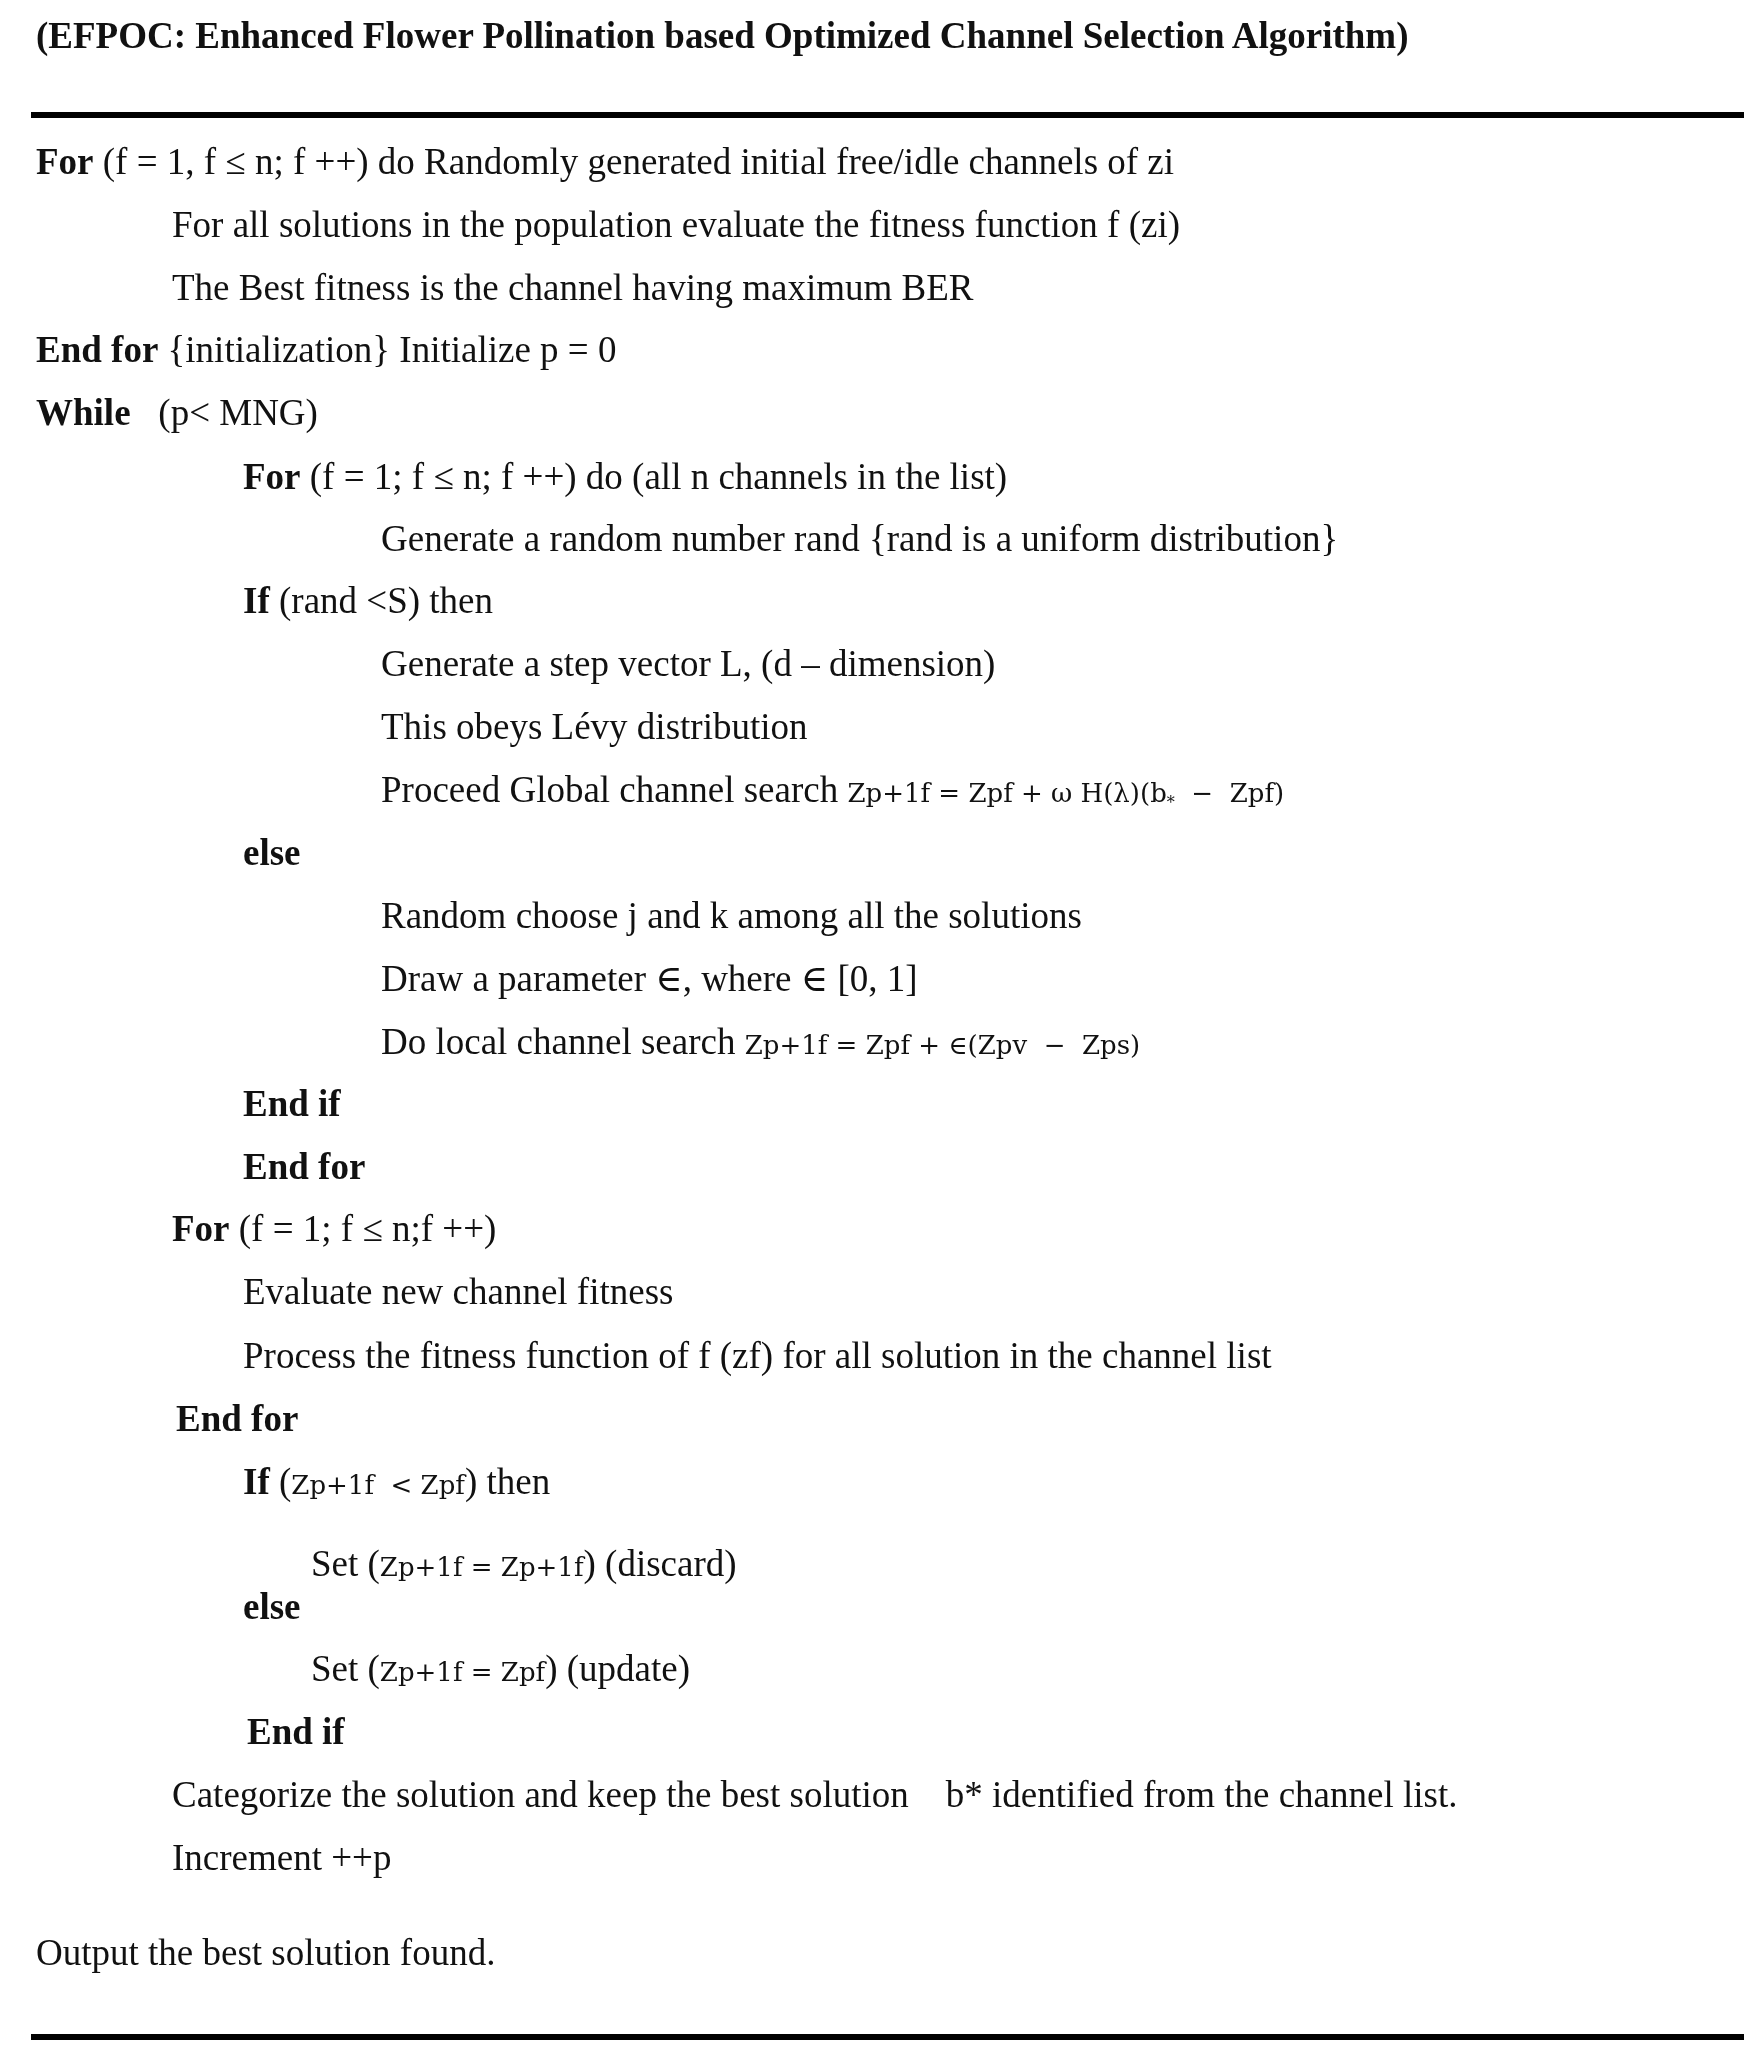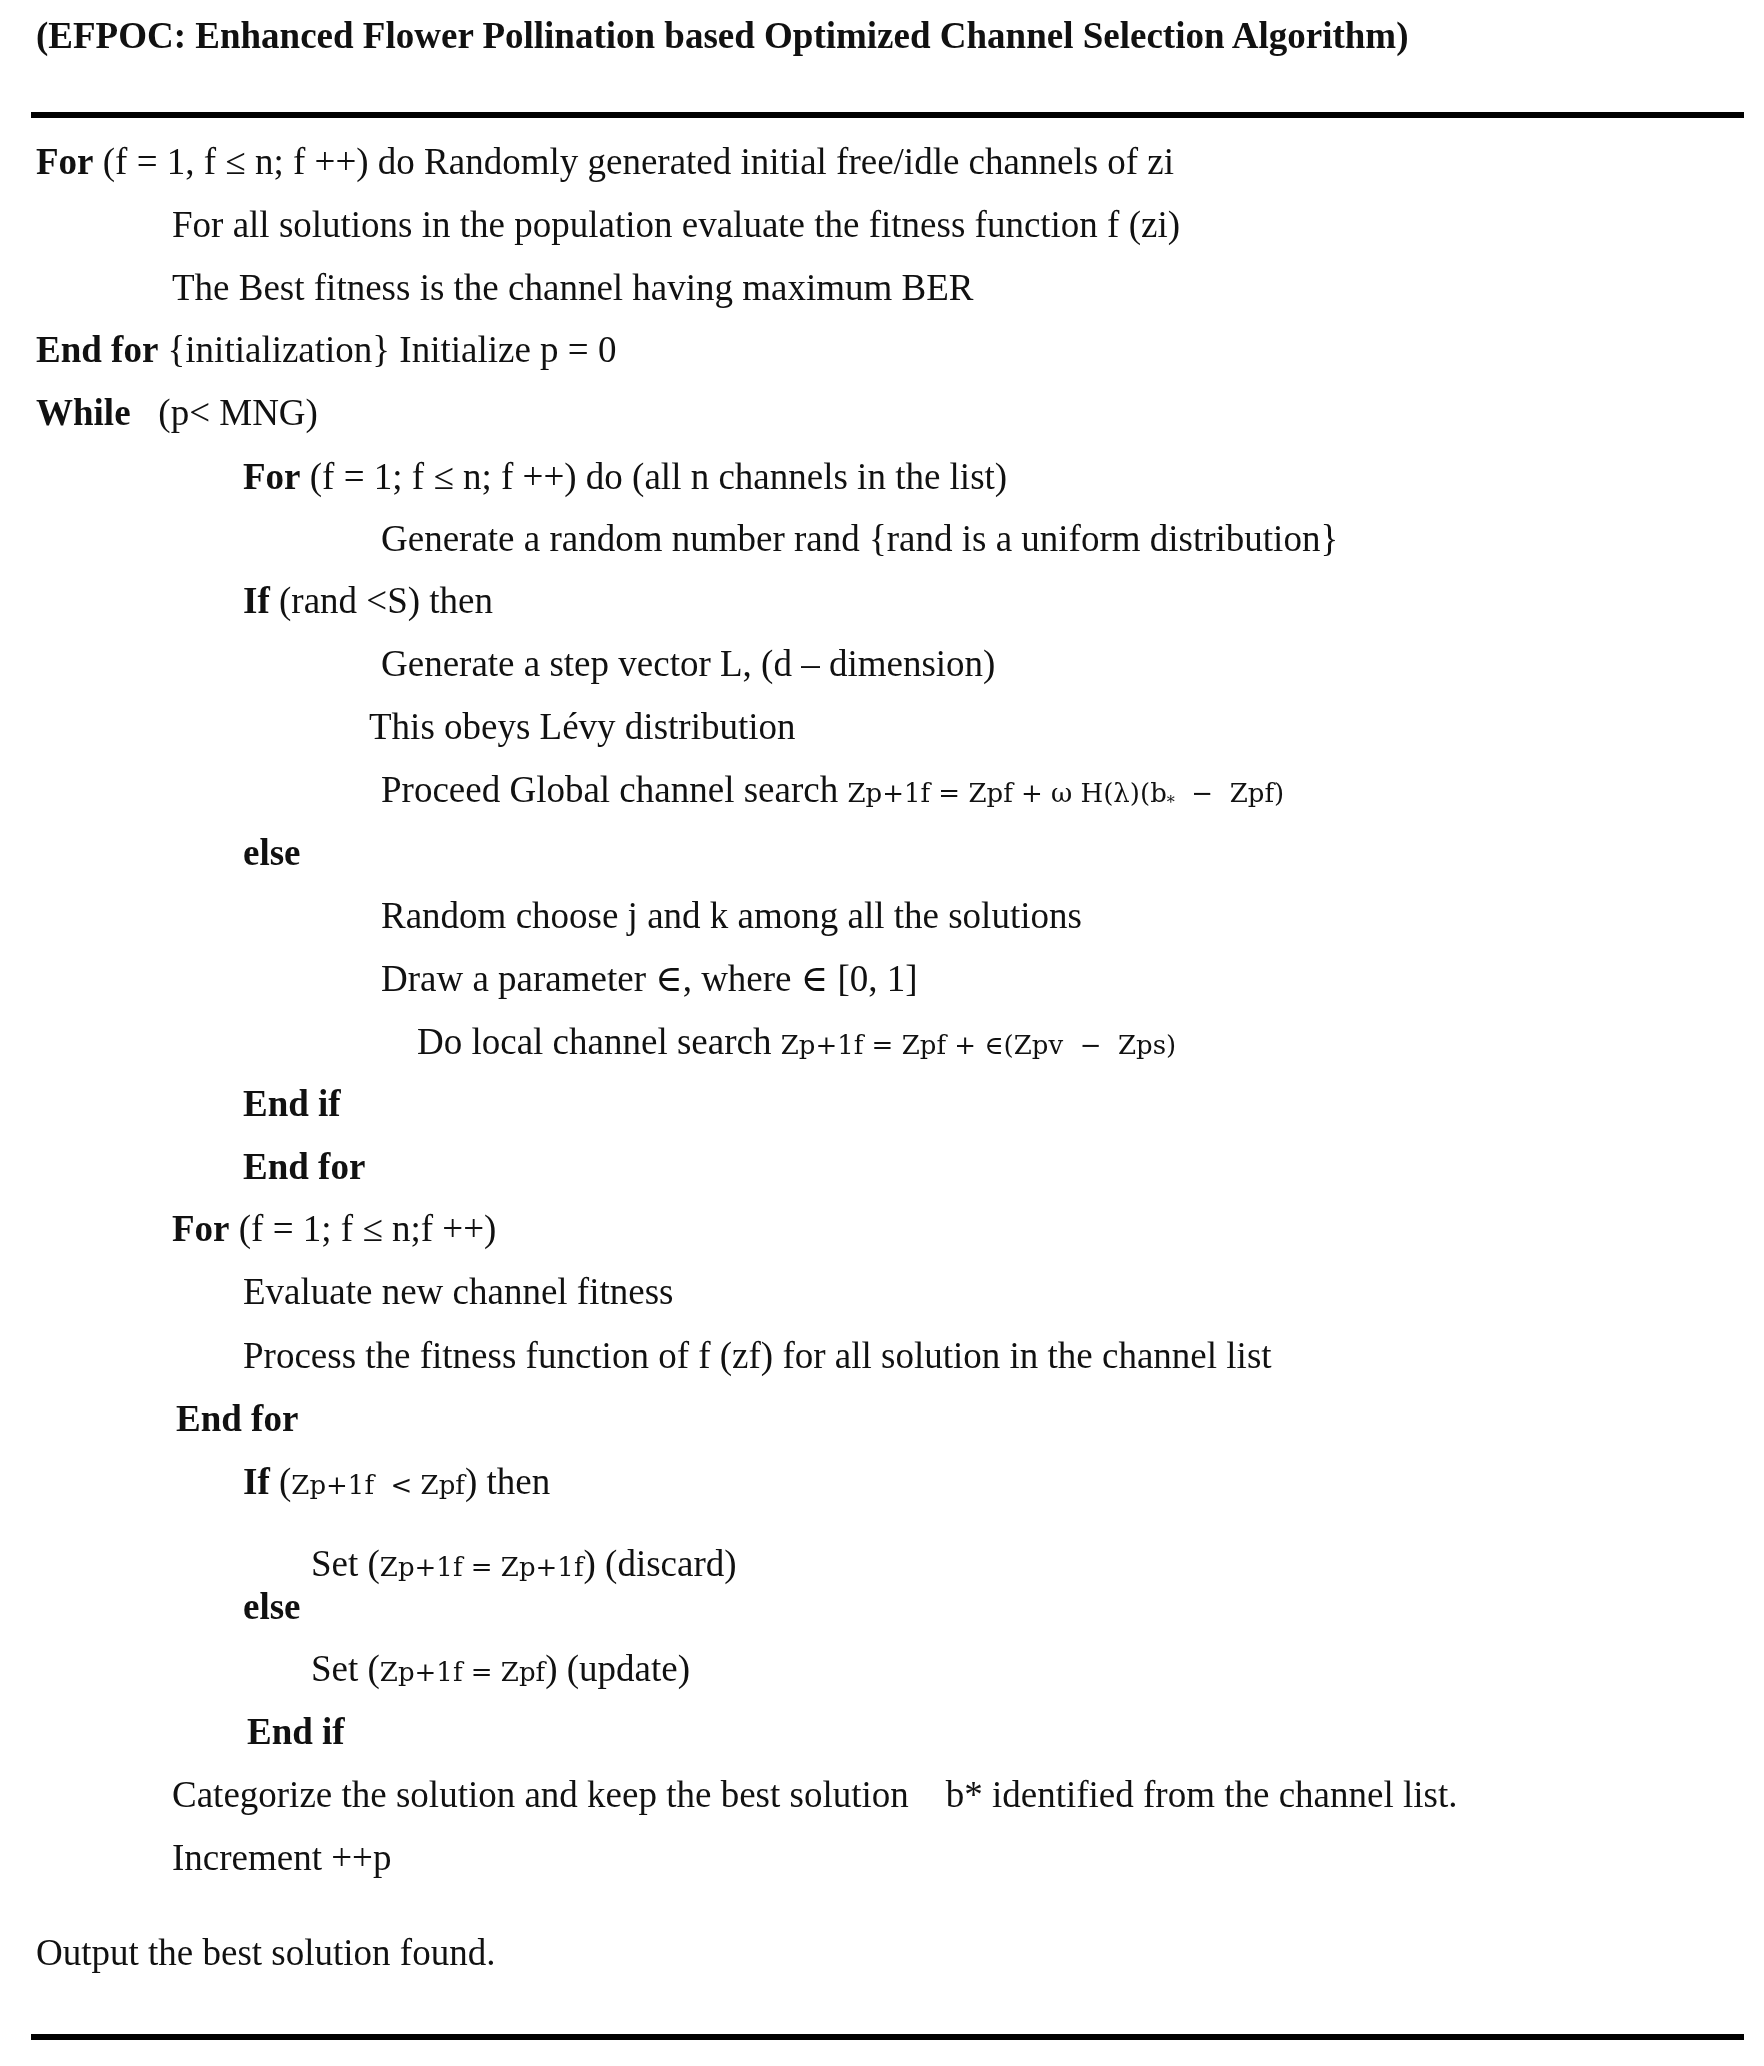--- a/index.html
+++ b/index.html
@@ -38,36 +38,36 @@
 </div>
 <div class="line" style="left:381px; top:520px;">
   <span>Generate a random number rand {rand is a uniform distribution}</span>
 </div>
 <div class="line" style="left:243px; top:582px;">
   <span class="kw">If</span><span> (rand &lt;S) then</span>
 </div>
 <div class="line" style="left:381px; top:645px;">
   <span>Generate a step vector L, (d – dimension)</span>
 </div>
-<div class="line" style="left:369px; top:708px;">
+<div class="line" style="left:381px; top:708px;">
   <span>This obeys Lévy distribution</span>
 </div>
 <div class="line" style="left:381px; top:771px;">
   <span style="white-space:pre">Proceed Global channel search </span><span class="m"><span>Z</span><span class="ss"><span>p+1</span><span>f</span></span><span style="white-space:pre"> </span><span>= Z</span><span class="ss"><span>p</span><span>f</span></span><span style="white-space:pre"> + ω H(λ)(b</span><sub>*</sub><span style="white-space:pre">  −  Z</span><span class="ss"><span>p</span><span>f</span></span><span>)</span></span>
 </div>
 <div class="line" style="left:243px; top:834px;">
   <span class="kw">else</span>
 </div>
 <div class="line" style="left:381px; top:897px;">
   <span>Random choose j and k among all the solutions</span>
 </div>
 <div class="line" style="left:381px; top:960px;">
   <span>Draw a parameter ∈, where ∈ [0, 1]</span>
 </div>
-<div class="line" style="left:381px; top:1023px;margin-left:36px;">
+<div class="line" style="left:381px; top:1023px;">
   <span style="white-space:pre">Do local channel search </span><span class="m"><span>Z</span><span class="ss"><span>p+1</span><span>f</span></span><span style="white-space:pre"> = Z</span><span class="ss"><span>p</span><span>f</span></span><span style="white-space:pre"> + ∈(Z</span><span class="ss"><span>p</span><span>v</span></span><span style="white-space:pre">  −  Z</span><span class="ss"><span>p</span><span>s</span></span><span>)</span></span>
 </div>
 <div class="line" style="left:243px; top:1085px;">
   <span class="kw">End if</span>
 </div>
 <div class="line" style="left:243px; top:1148px;">
   <span class="kw">End for</span>
 </div>
 <div class="line" style="left:172px; top:1210px;">
   <span class="kw">For</span><span> (f = 1; f ≤ n;f ++)</span>

